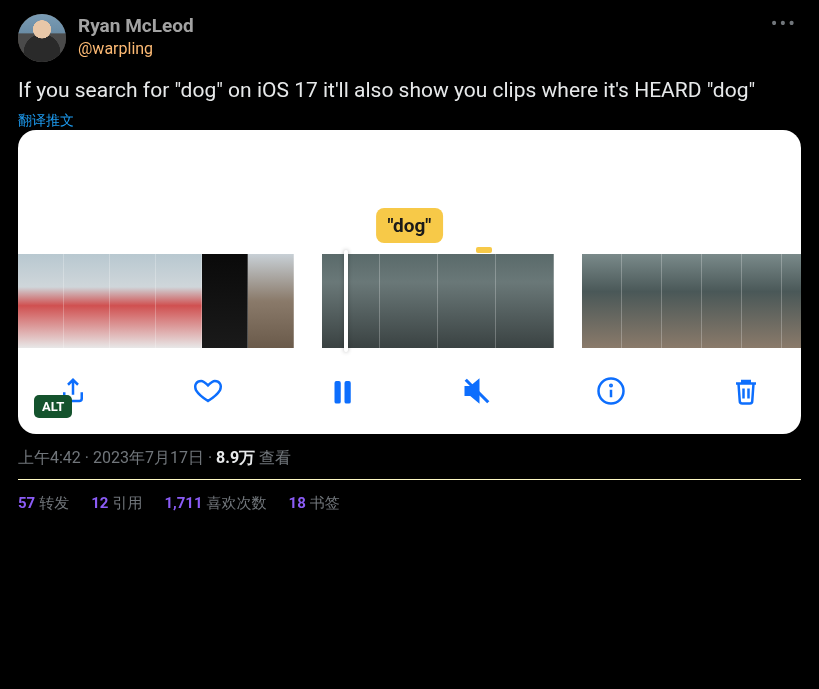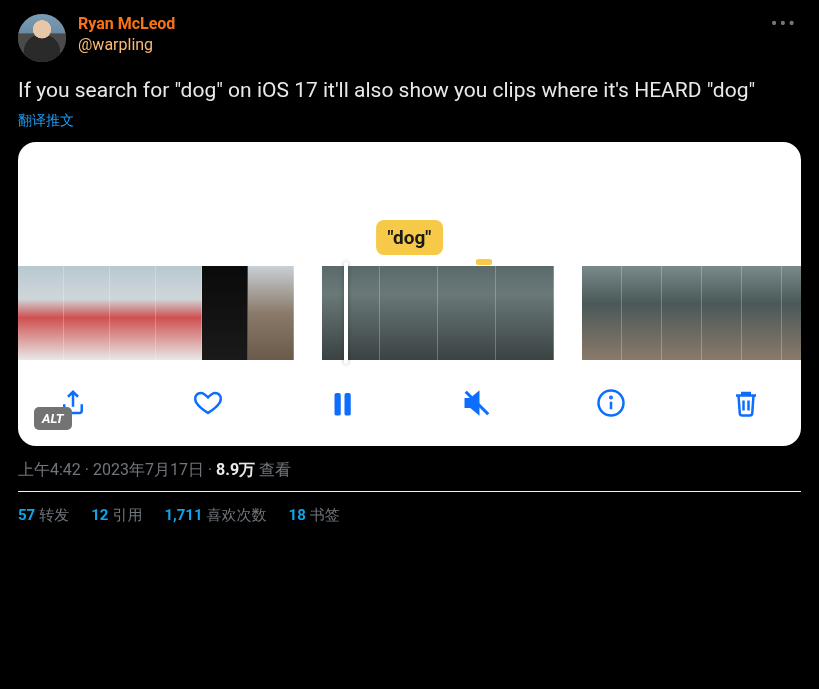--- a/index.html
+++ b/index.html
@@ -33,22 +33,22 @@
     position: absolute;
     inset: 0;
     background:
       radial-gradient(circle at 50% 32%, #e8c7a8 0%, #e8c7a8 22%, transparent 23%),
       radial-gradient(circle at 50% 80%, #2a2a2a 0%, #2a2a2a 40%, transparent 41%),
       linear-gradient(180deg, #7a9cb5 0%, #6a8ca5 40%, #4a4a4a 41%);
   }
   .names { flex: 1; }
   .display-name {
     font-weight: 700;
-    font-size: 16px;
-    color: #f97316;
+    font-size: 19px;
+    color: #a3a3a3;
     line-height: 1.3;
   }
   .handle {
     font-size: 16px;
     color: #fdba74;
     line-height: 1.3;
   }
   .more-btn {
     color: #71767b;
     font-size: 20px;
@@ -61,21 +61,21 @@
     font-size: 21px;
     line-height: 1.35;
     color: #e7e9ea;
     margin-bottom: 6px;
   }
   .translate-link {
     color: #1d9bf0;
     font-size: 14px;
     cursor: pointer;
     display: inline-block;
-    margin-bottom: 12px;
+    margin-bottom: 0;
   }
   .media-card {
     background: #fff;
     border-radius: 18px;
     overflow: hidden;
     position: relative;
     margin-bottom: 14px;
     padding-top: 70px;
   }
   .dog-label {
@@ -148,43 +148,42 @@
     cursor: pointer;
     color: #0d6efd;
   }
   .tool-btn svg { width: 30px; height: 30px; stroke: #0d6efd; fill: none; stroke-width: 2; }
   .tool-btn.pause svg rect { fill: #0d6efd; stroke: none; }
   .tool-btn.mute svg { fill: #0d6efd; stroke: #0d6efd; }
   .alt-badge {
     position: absolute;
     left: 16px;
     bottom: 16px;
-    background: #737373;
+    background: #14532d;
     color: #fff;
     font-size: 13px;
     font-weight: 700;
     padding: 4px 8px;
     border-radius: 5px;
-    font-style: italic;
   }
   .meta-line {
     color: #71767b;
     font-size: 16px;
     padding-bottom: 10px;
     border-bottom: 1px solid #fef9c3;
   }
   .meta-line .bold { color: #e7e9ea; font-weight: 700; }
   .stats-line {
     display: flex;
     gap: 22px;
     padding-top: 14px;
     color: #71767b;
     font-size: 15px;
   }
-  .stats-line .num { color: #0ea5e9; font-weight: 700; margin-right: 4px; }
+  .stats-line .num { color: #8b5cf6; font-weight: 700; margin-right: 4px; }
 </style>
 </head>
 <body>
 
 <div class="tweet">
 
   <div class="header">
     <div class="avatar">
         <div class="avatar-inner"></div>
       </div>

